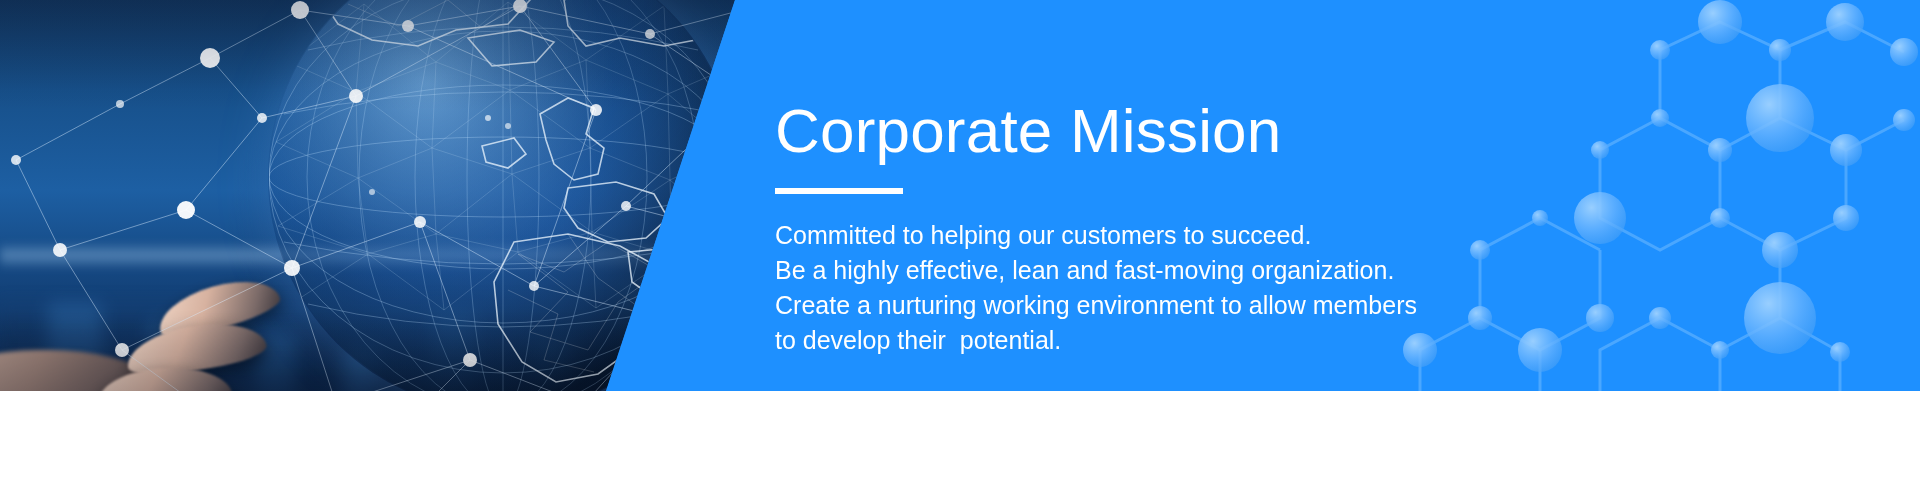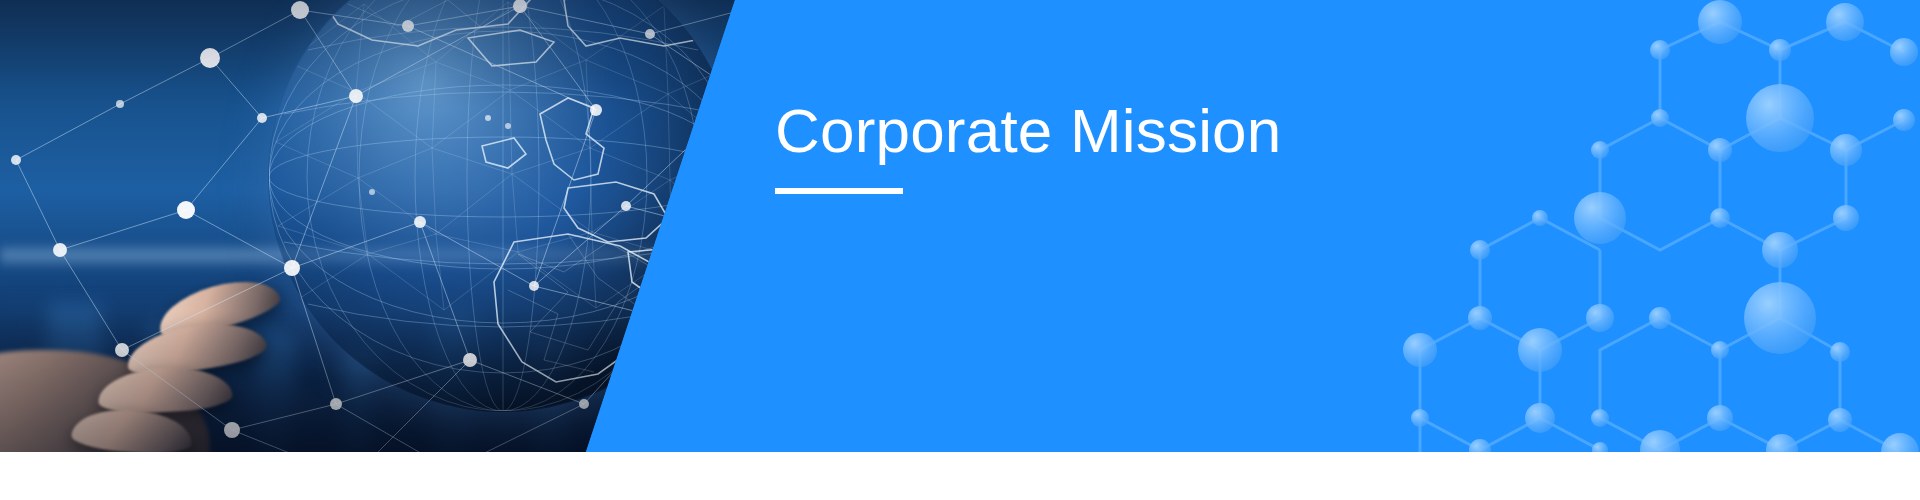--- a/index.html
+++ b/index.html
@@ -7,21 +7,21 @@
     padding: 0;
     background: #ffffff;
   }
   body {
     font-family: "Liberation Sans", sans-serif;
   }
 
   .banner {
     position: relative;
     width: 1920px;
-    height: 452px;
+    height: 391px;
     overflow: hidden;
     background: #1E90FF;
   }
 
   
   .photo {
     position: absolute;
     left: 0;
     top: 0;
     width: 760px;
@@ -411,16 +411,22 @@
         <circle cx="482" cy="450" r="16"></circle>
         <circle cx="540" cy="420" r="12"></circle>
         <circle cx="600" cy="452" r="19"></circle>
         <circle cx="300" cy="450" r="8"></circle>
       </g>
     </svg>
 
     <div class="content">
       <h1 class="title">Corporate Mission</h1>
       <div class="divider"></div>
+      <div class="body-lines">
+        <div class="body-line">Committed to helping our customers to succeed.</div>
+        <div class="body-line">Be a highly effective, lean and fast-moving organization.</div>
+        <div class="body-line">Create a nurturing working environment to allow members</div>
+        <div class="body-line">to develop their  potential.</div>
+      </div>
     </div>
 
   </div>
 </div>
 
 </body></html>

